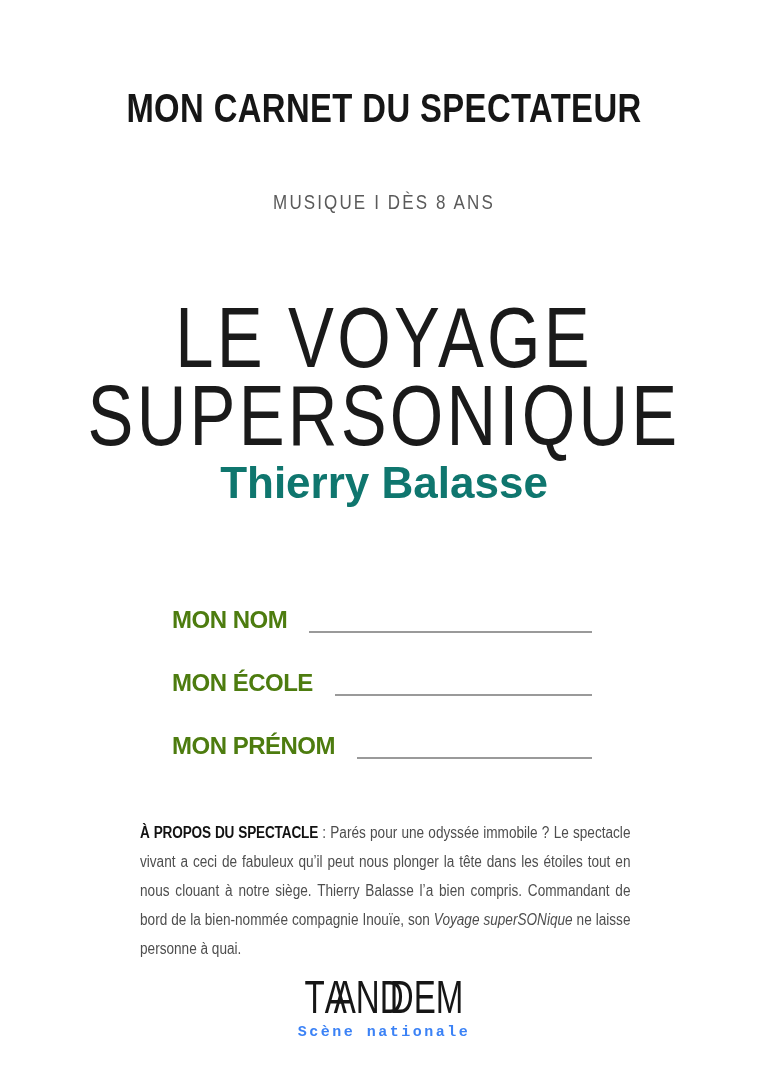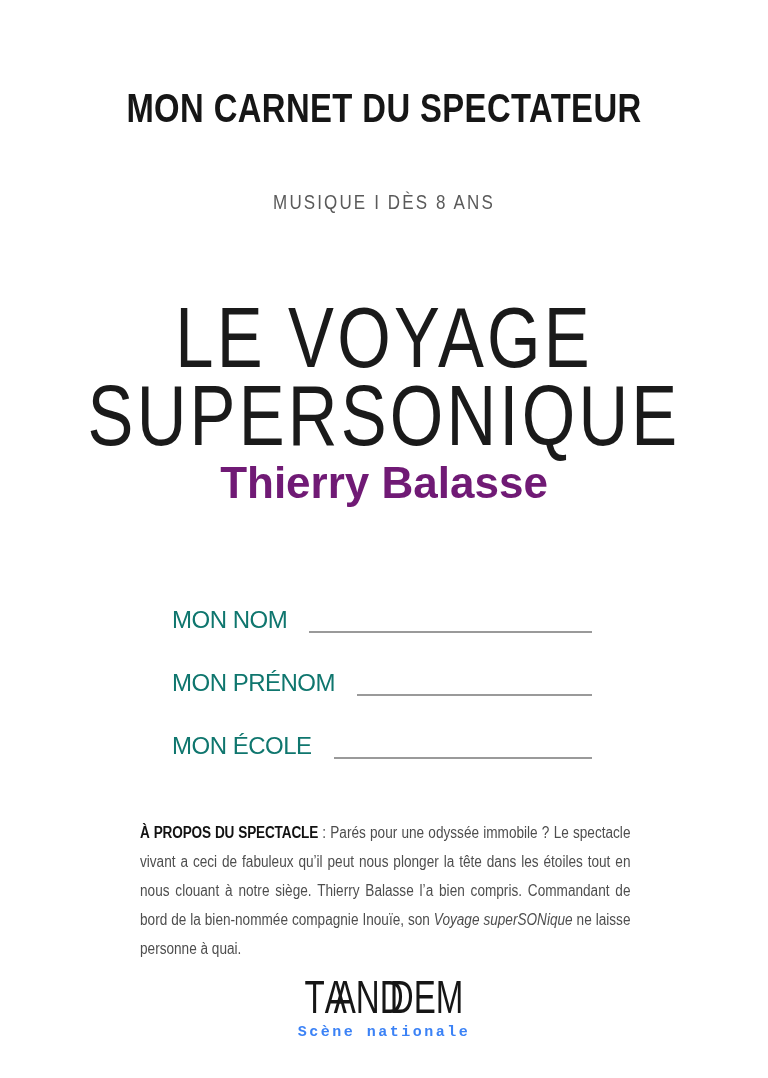--- a/index.html
+++ b/index.html
@@ -19,27 +19,27 @@
     top:175px; font-size:20px; font-weight:400; color:#5a5a5a;
     letter-spacing:2.5px; transform:scaleX(0.85); white-space:nowrap;
   }
   .show-title {
     font-size:86px; font-weight:400; color:#1a1a1a; line-height:1;
     letter-spacing:4px; transform:scaleX(0.80); white-space:nowrap;
   }
   .title-1 { top:278px; }
   .title-2 { top:356px; }
   .author-name {
-    top:442px; font-size:44px; font-weight:700; color:#701a75; white-space:nowrap;
+    top:442px; font-size:44px; font-weight:700; color:#0f766e; white-space:nowrap;
   }
 
   .spectator-form { position:absolute; top:588px; left:172px; width:420px; }
   .form-row { display:flex; align-items:flex-end; height:30px; margin-bottom:33px; }
   .form-label {
-    font-size:24px; font-weight:400; color:#0f766e;
+    font-size:24px; font-weight:700; color:#4d7c0f;
     letter-spacing:-0.5px; white-space:nowrap;
   }
   .form-line {
     flex:1; margin-left:22px; margin-bottom:1px;
     border-bottom:2px solid #9a9a9a;
   }
 
   .about-paragraph {
     position:absolute; top:802px; left:140px; width:577px;
     transform:scaleX(0.85); transform-origin:left top;
@@ -77,25 +77,25 @@
   <div class="centered show-title title-2">SUPERSONIQUE</div>
 
   <div class="centered author-name">Thierry Balasse</div>
 
   <div class="spectator-form">
     <div class="form-row">
       <span class="form-label">MON NOM</span>
       <span class="form-line"></span>
     </div>
     <div class="form-row">
-      <span class="form-label">MON PRÉNOM</span>
+      <span class="form-label">MON ÉCOLE</span>
       <span class="form-line"></span>
     </div>
     <div class="form-row">
-      <span class="form-label">MON ÉCOLE</span>
+      <span class="form-label">MON PRÉNOM</span>
       <span class="form-line"></span>
     </div>
   </div>
 
   <div class="about-paragraph"><span class="about-lead">À PROPOS DU SPECTACLE</span><span> : </span><span>Parés pour une odyssée immobile ? Le spectacle vivant a ceci de fabuleux qu’il peut nous plonger la tête dans les étoiles tout en nous clouant à notre siège. Thierry Balasse l’a bien compris. Commandant de bord de la bien-nommée compagnie Inouïe, son </span><em>Voyage superSONique</em><span> ne laisse personne à quai.</span></div>
 
   <div class="logo-row">
     <span class="logo-letter">T</span>
     <span class="logo-letter">A</span>
     <span class="logo-letter dup-a">A</span>

